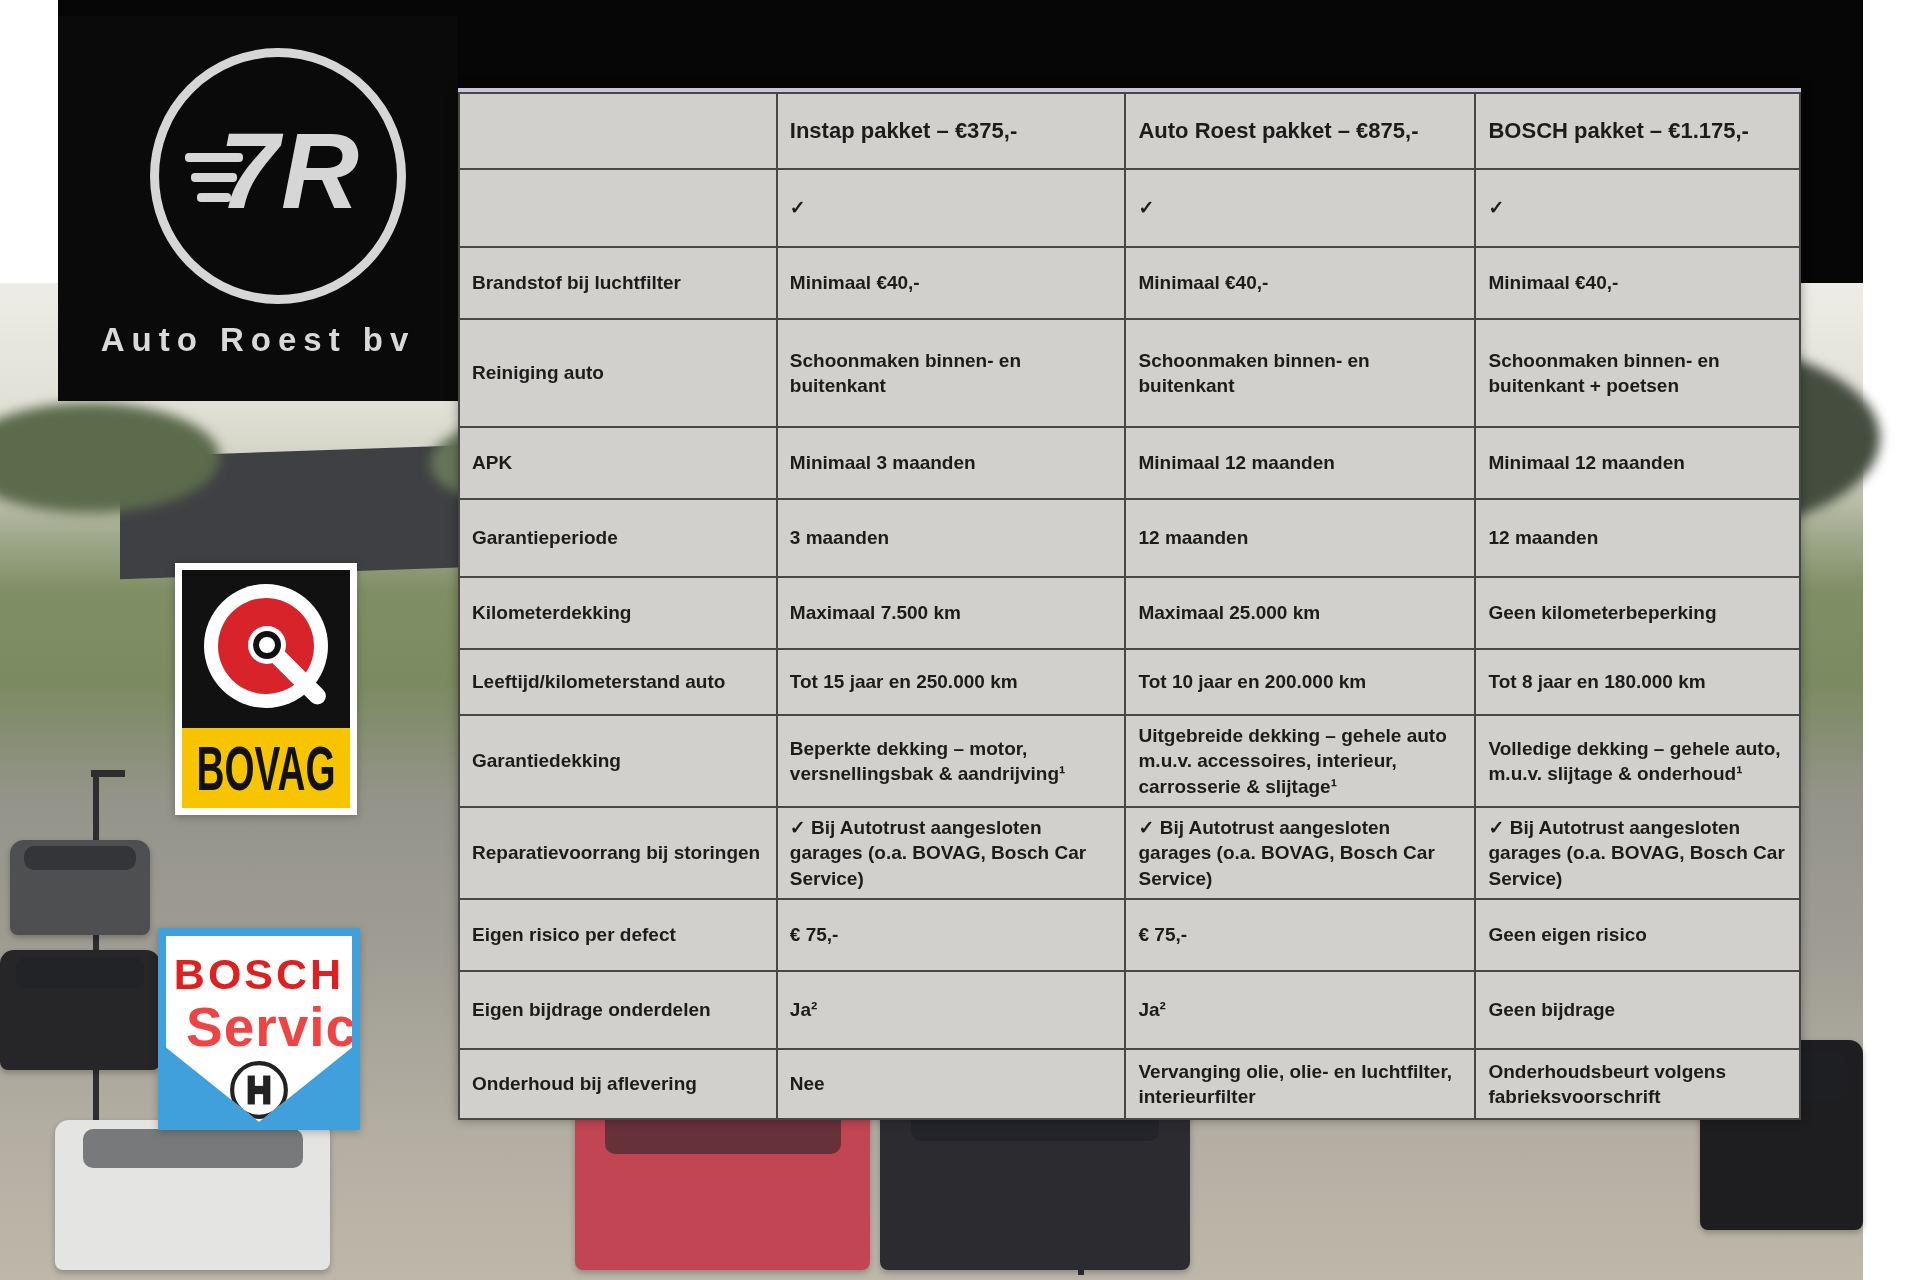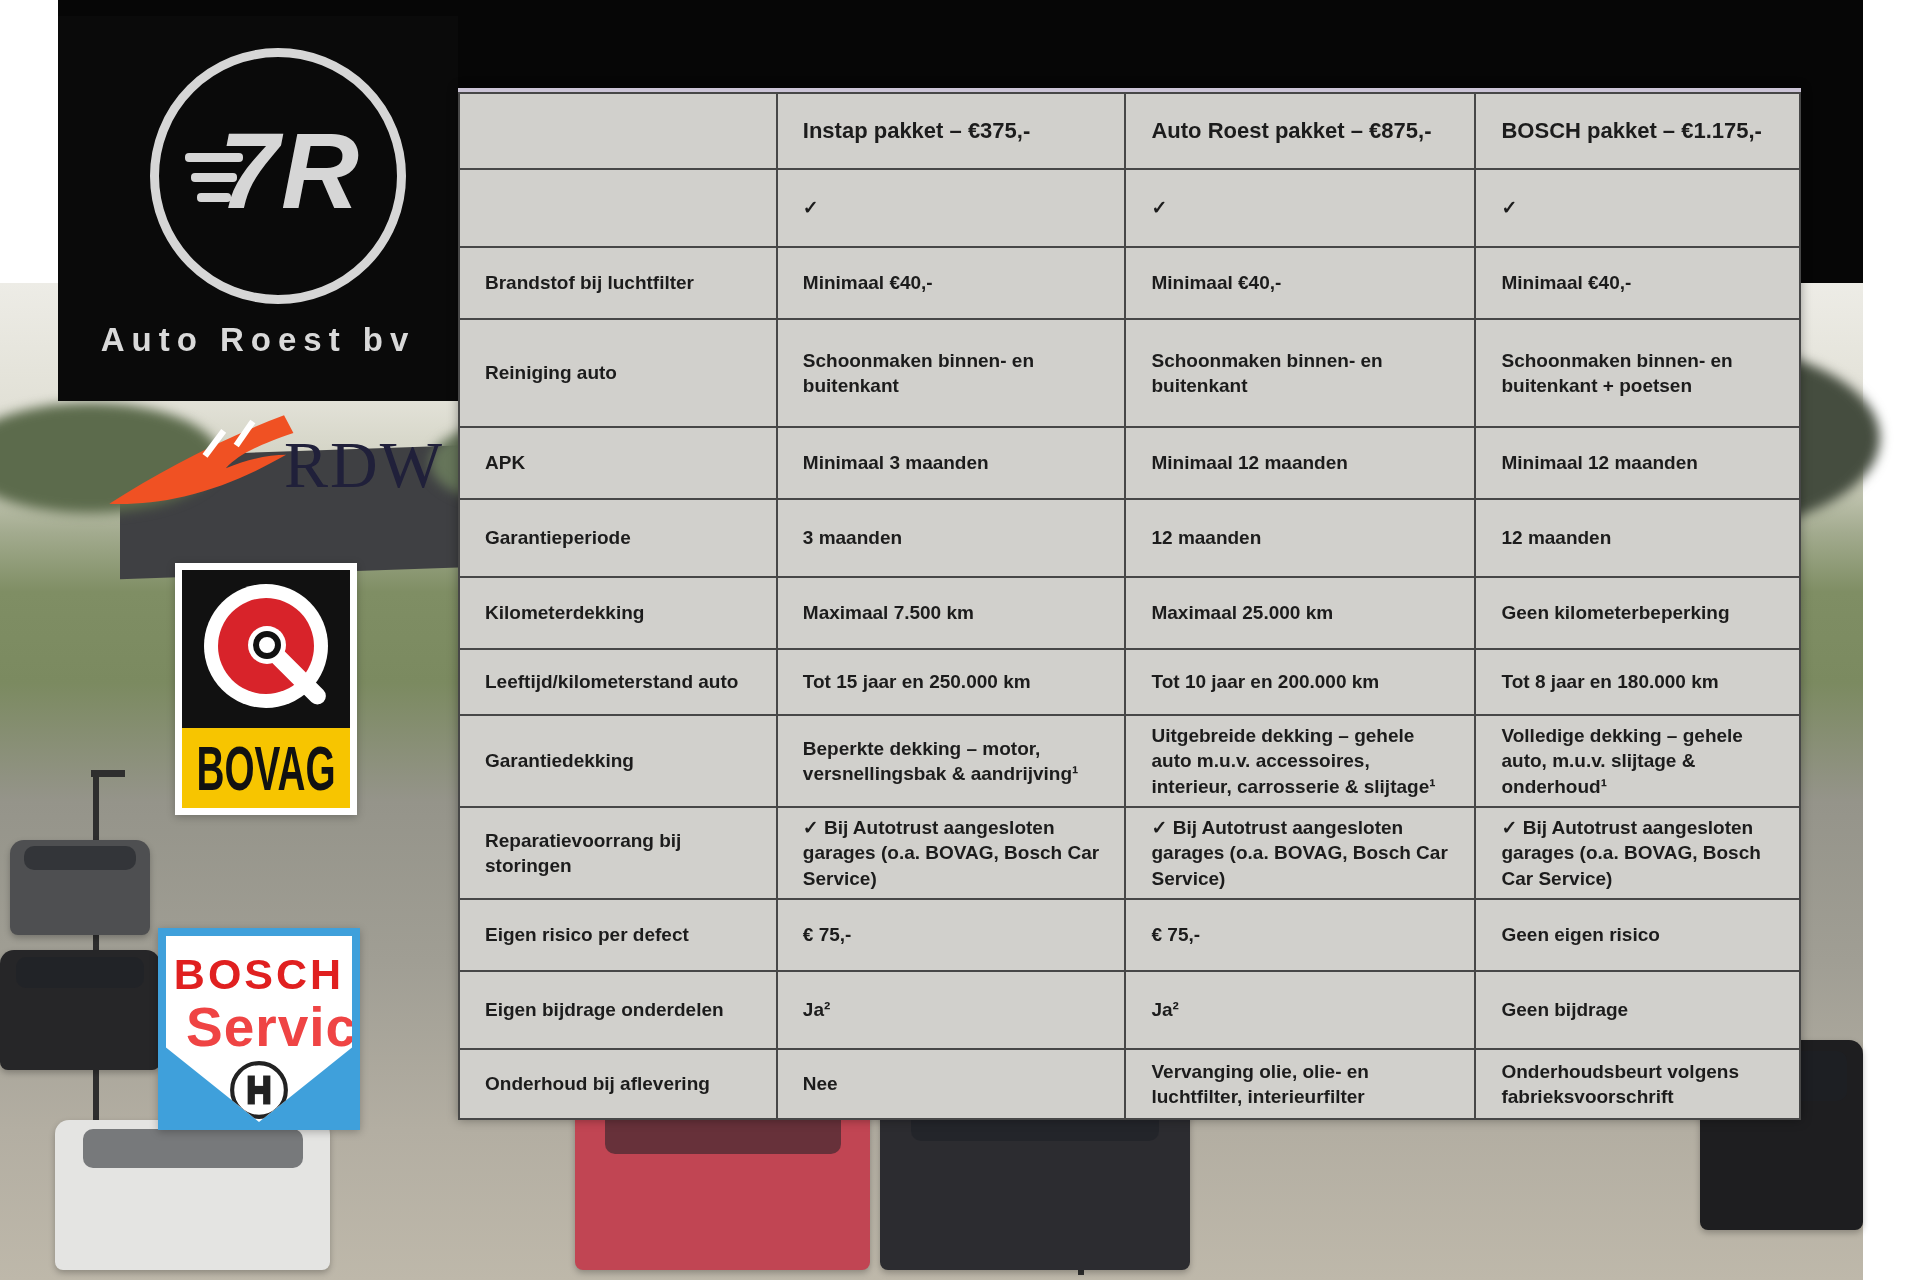--- a/index.html
+++ b/index.html
@@ -58,21 +58,21 @@
     clip-path:polygon(0 0,100% 0,100% 60%,50% 100%,0 60%);text-align:center;}
   .bosch-word{font-weight:bold;font-size:43px;color:#e02020;letter-spacing:3px;margin-top:14px;}
   .bosch-service{font-weight:bold;font-size:55px;color:#ef4444;margin-top:-4px;letter-spacing:1px;margin-left:20px;}
   .bosch-symbol{margin-top:0px;}
 
   
   .table-wrap{position:absolute;left:458px;top:88px;width:1343px;border-top:4px solid #cbc4d6;
     box-shadow:0 0 10px rgba(0,0,0,.35);}
   table.pkg{border-collapse:collapse;width:100%;table-layout:fixed;background:#d1d0cc;}
   table.pkg th, table.pkg td{border:2px solid #474747;vertical-align:middle;
-    padding:6px 25px;color:#1c1c1c;text-align:left;}
+    padding:6px 12px;color:#1c1c1c;text-align:left;}
   table.pkg th{font-size:22px;font-weight:bold;}
   table.pkg td{font-size:19px;font-weight:bold;line-height:1.32;}
   col.c0{width:23.7%;} col.c1{width:26.0%;} col.c2{width:26.1%;} col.c3{width:24.2%;}
 </style>
 </head>
 <body>
 
 <div id="canvas">
 
   <div class="photo">
@@ -98,28 +98,20 @@
       <div class="speedlines">
         <div class="sl1"></div>
           <div class="sl2"></div>
           <div class="sl3"></div>
       </div>
       <span class="monogram">7R</span>
     </div>
     <div class="dealer-name">Auto Roest bv</div>
   </div>
 
-  <div class="rdw">
-    <svg width="210" height="104" viewBox="0 0 200 100">
-      <path d="M8,92 C55,62 115,30 176,7 L185,24 C150,36 132,45 120,58 C142,49 162,45 178,45 C150,61 118,76 80,85 C54,91 28,93 8,92 Z" fill="#f05123"></path>
-      <path d="M118,22 L100,46" stroke="#ffffff" stroke-width="6" fill="none"></path>
-      <path d="M146,13 L130,36" stroke="#ffffff" stroke-width="6" fill="none"></path>
-    </svg>
-    <span class="rdw-text">RDW</span>
-  </div>
 
   <div class="bovag">
     <div class="bovag-top">
       <div class="bovag-ring"></div>
       <div class="bovag-red"></div>
       <div class="bovag-handle"></div>
       <div class="bovag-keyhead">
           <div class="bovag-keyhole"></div>
         </div>
     </div>

